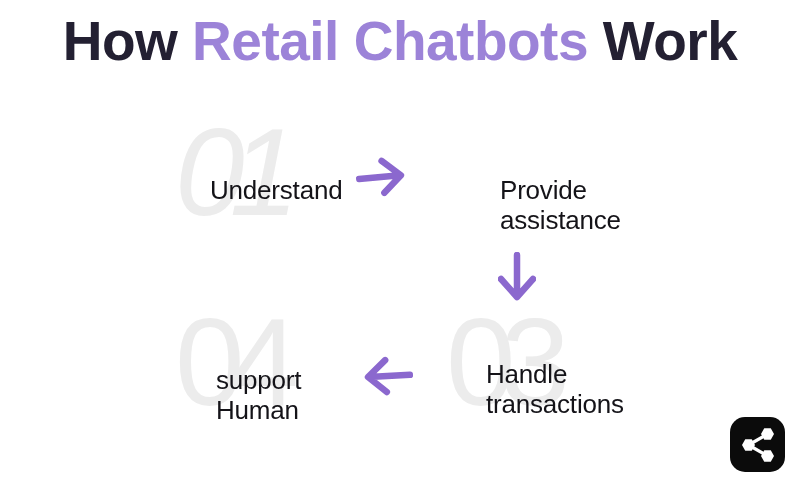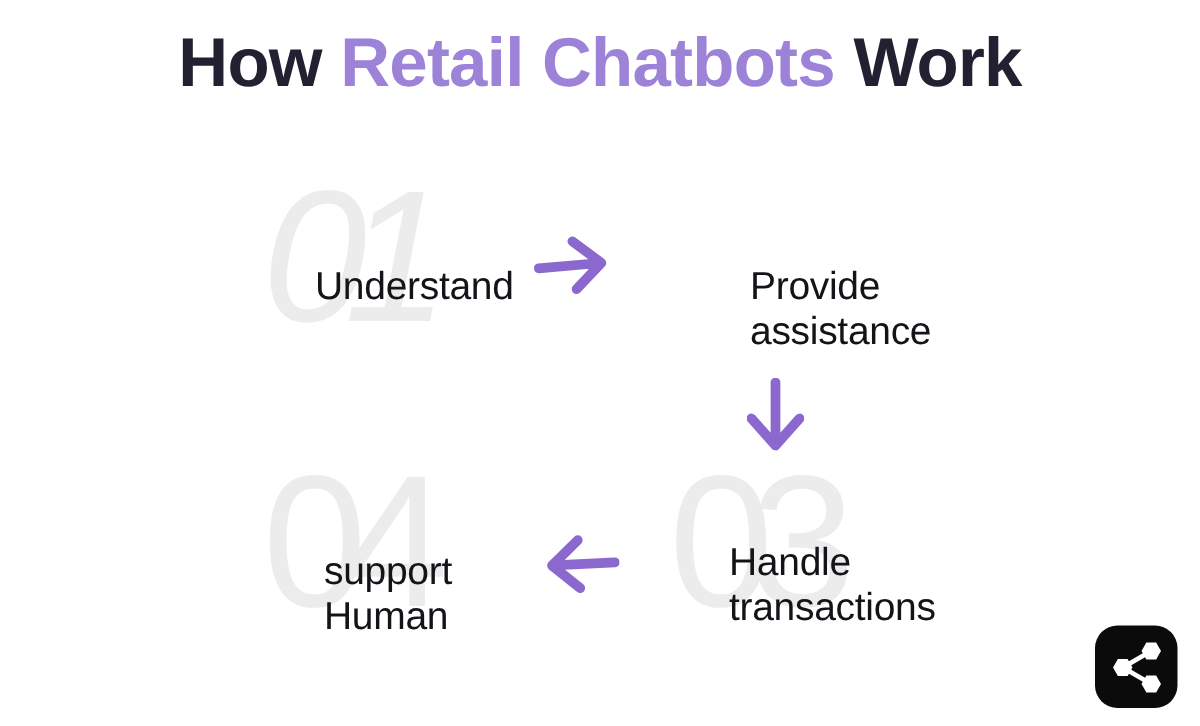--- a/index.html
+++ b/index.html
@@ -7,21 +7,21 @@
     width: 800px; height: 484px;
     overflow: hidden;
     background: var(--background, #ffffff);
     font-family: "Liberation Sans", "DejaVu Sans", sans-serif;
   }
   .canvas { position: relative; width: 800px; height: 484px; }
 
   .title {
     position: absolute; top: 11px; left: 0; width: 800px;
     margin: 0; text-align: center;
-    font-size: 46px; line-height: 60px; font-weight: 700;
+    font-size: 55px; line-height: 60px; font-weight: 700;
     letter-spacing: -0.5px;
     color: var(--title-text, #232032);
   }
   .title .accent { color: var(--title-accent, #9c83d8); }
 
   .ghost {
     position: absolute;
     font-size: 125px; line-height: 100px; font-weight: 400;
     letter-spacing: -0.12em;
     color: var(--ghost-number, #ececec);

